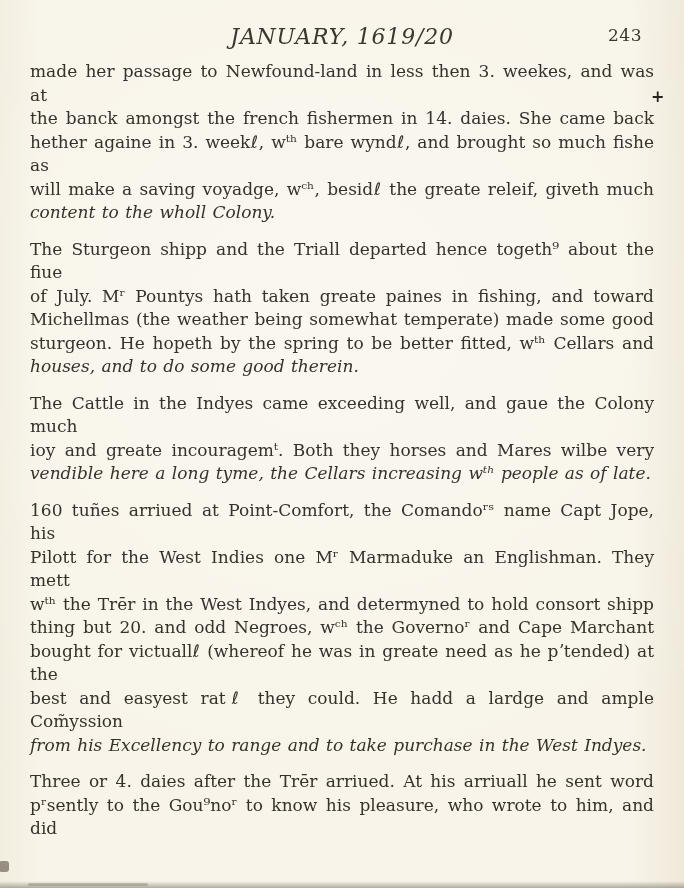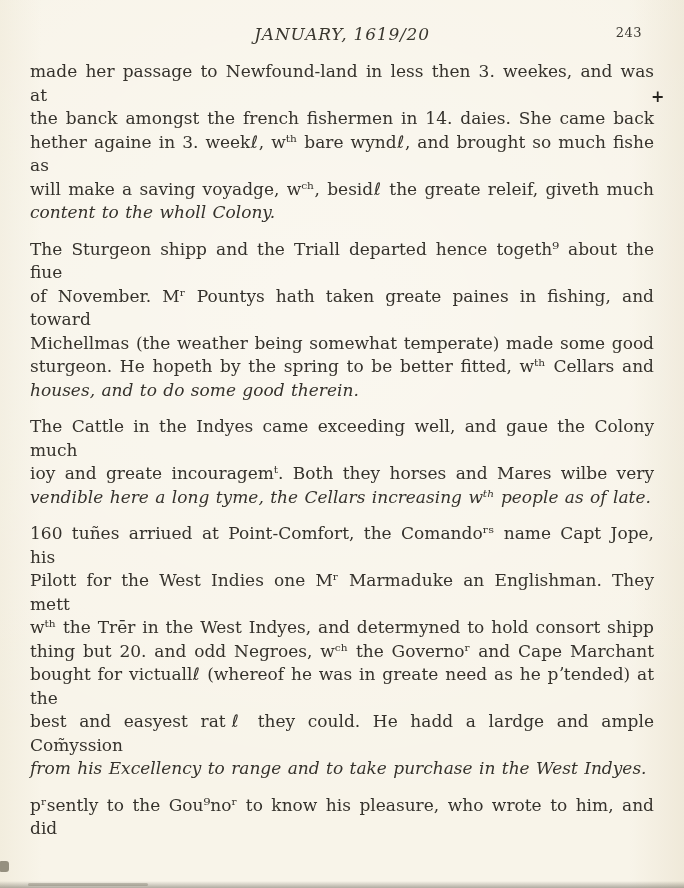--- a/index.html
+++ b/index.html
@@ -33,29 +33,29 @@
     top: 24px;
     left: 0;
     width: 100%;
     height: 24px;
   }
   .head-title {
     display: block;
     width: 100%;
     text-align: center;
     font-style: italic;
-    font-size: 17px;
+    font-size: 22px;
     letter-spacing: 0.8px;
     color: #3a372f;
   }
   .page-num {
     position: absolute;
     right: 42px;
     top: 1px;
-    font-size: 13px;
+    font-size: 17px;
     letter-spacing: 0.5px;
     color: #3a372f;
   }
   .text-block {
     position: absolute;
     left: 30px;
     top: 60px;
     width: 624px;
     font-size: 17px;
     line-height: 23.5px;
@@ -110,21 +110,21 @@
     <p class="para">
       <span class="line">made her passage to Newfound-land in less then 3. weekes, and was at</span>
       <span class="line">the banck amongst the french fishermen in 14. daies.  She came back</span>
       <span class="line">hether againe in 3. weekℓ, wᵗʰ bare wyndℓ, and brought so much fishe as</span>
       <span class="line">will make a saving voyadge, wᶜʰ, besidℓ the greate releif, giveth much</span>
       <span class="line pl">content to the wholl Colony.</span>
     </p>
 
     <p class="para">
       <span class="line">The Sturgeon shipp and the Triall departed hence togeth⁹ about the fiue</span>
-      <span class="line">of November.  Mʳ Pountys hath taken greate paines in fishing, and toward</span>
+      <span class="line">of July.  Mʳ Pountys hath taken greate paines in fishing, and toward</span>
       <span class="line">Michellmas (the weather being somewhat temperate) made some good</span>
       <span class="line">sturgeon.  He hopeth by the spring to be better fitted, wᵗʰ Cellars and</span>
       <span class="line pl">houses, and to do some good therein.</span>
     </p>
 
     <p class="para">
       <span class="line">The Cattle in the Indyes came exceeding well, and gaue the Colony much</span>
       <span class="line">ioy and greate incouragemᵗ.  Both they horses and Mares wilbe very</span>
       <span class="line pl">vendible here a long tyme, the Cellars increasing wᵗʰ people as of late.</span>
     </p>
@@ -133,20 +133,21 @@
       <span class="line">160 tuñes arriued at Point-Comfort, the Comandoʳˢ name Capt Jope, his</span>
       <span class="line">Pilott for the West Indies one Mʳ Marmaduke an Englishman.  They mett</span>
       <span class="line">wᵗʰ the Trēr in the West Indyes, and determyned to hold consort shipp</span>
       <span class="line">thing but 20. and odd Negroes, wᶜʰ the Governoʳ and Cape Marchant</span>
       <span class="line">bought for victuallℓ (whereof he was in greate need as he pʼtended) at the</span>
       <span class="line">best and easyest ratℓ they could.  He hadd a lardge and ample Com̃yssion</span>
       <span class="line pl">from his Excellency to range and to take purchase in the West Indyes.</span>
     </p>
 
     <p class="para">
+      <span class="line">Three or 4. daies after the Trēr arriued.  At his arriuall he sent word</span>
       <span class="line">pʳsently to the Gou⁹noʳ to know his pleasure, who wrote to him, and did</span>
 
     </p>
 
   </main>
 
   <div class="speck-a"></div>
   <div class="speck-b"></div>
 
 </div>

